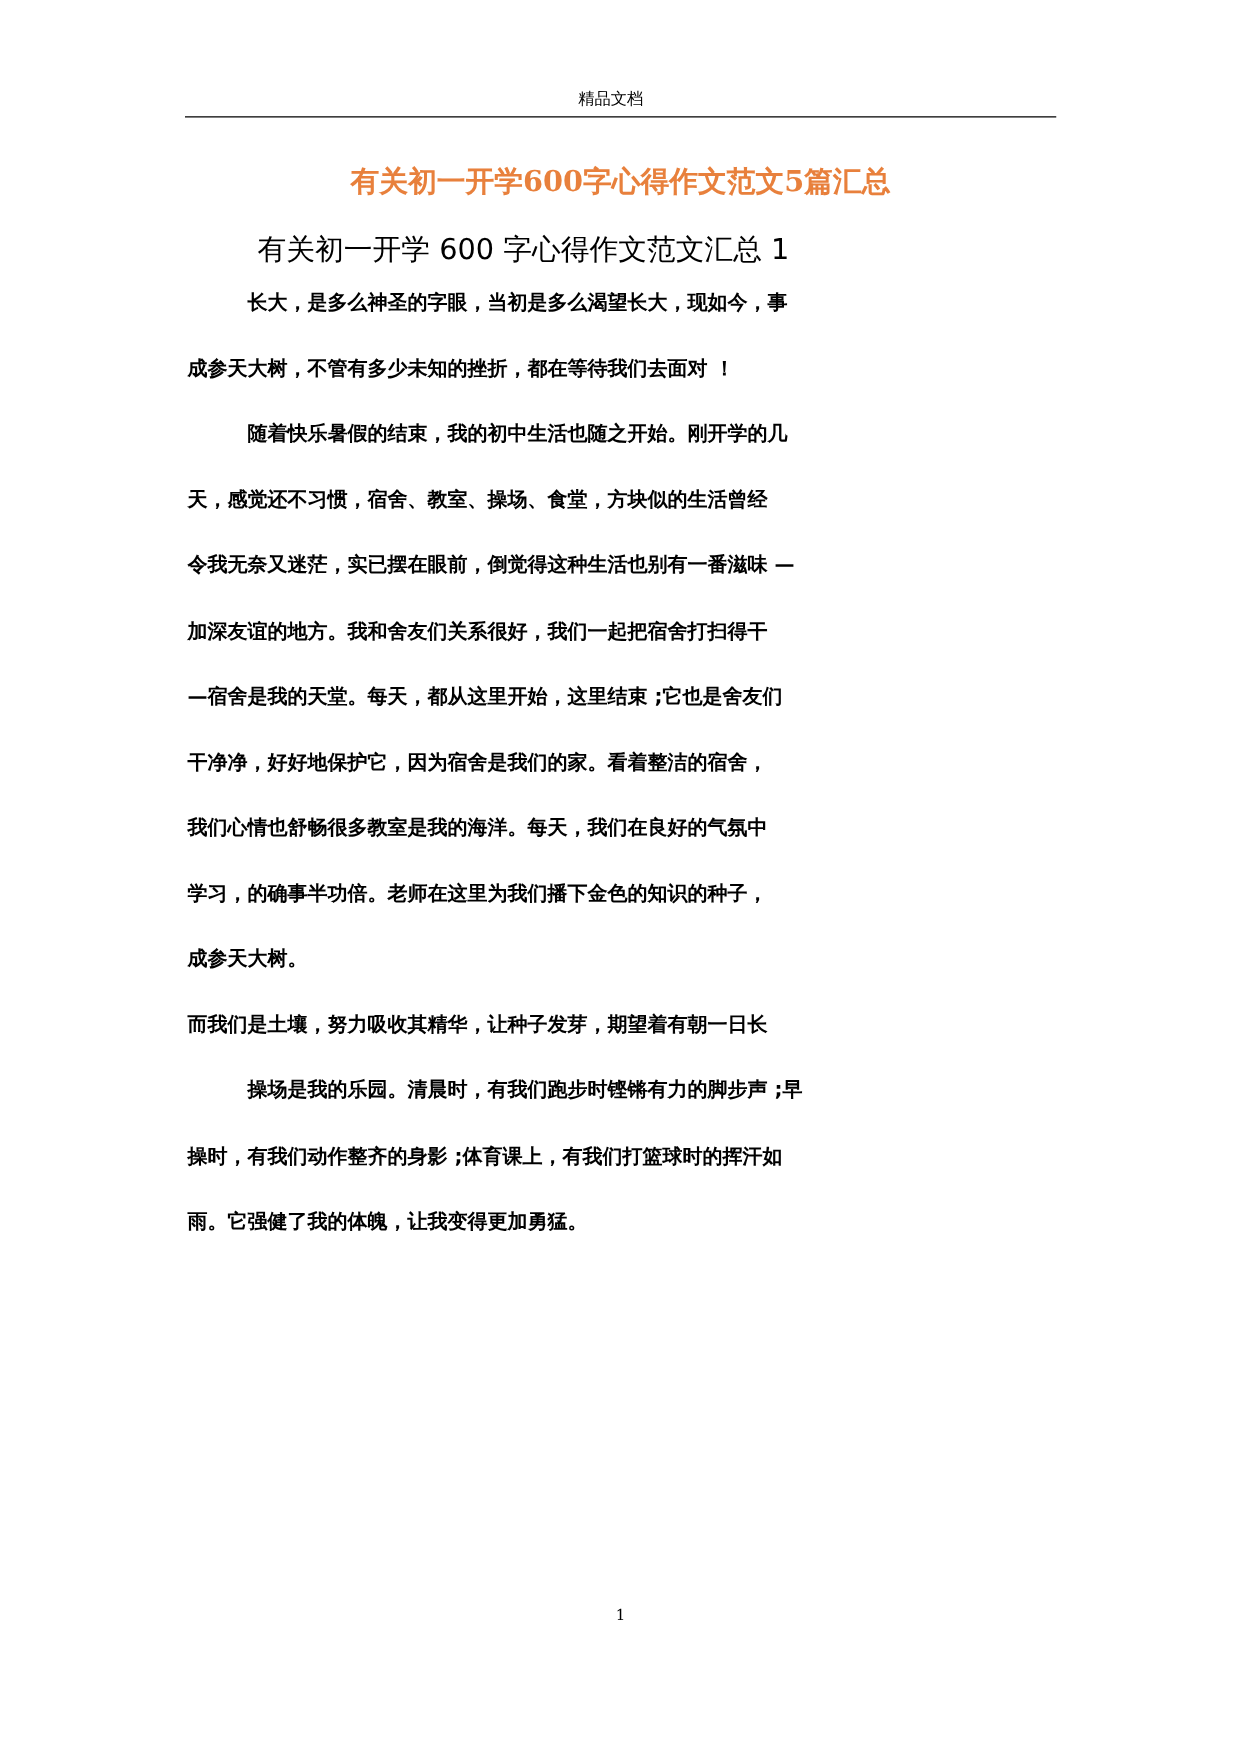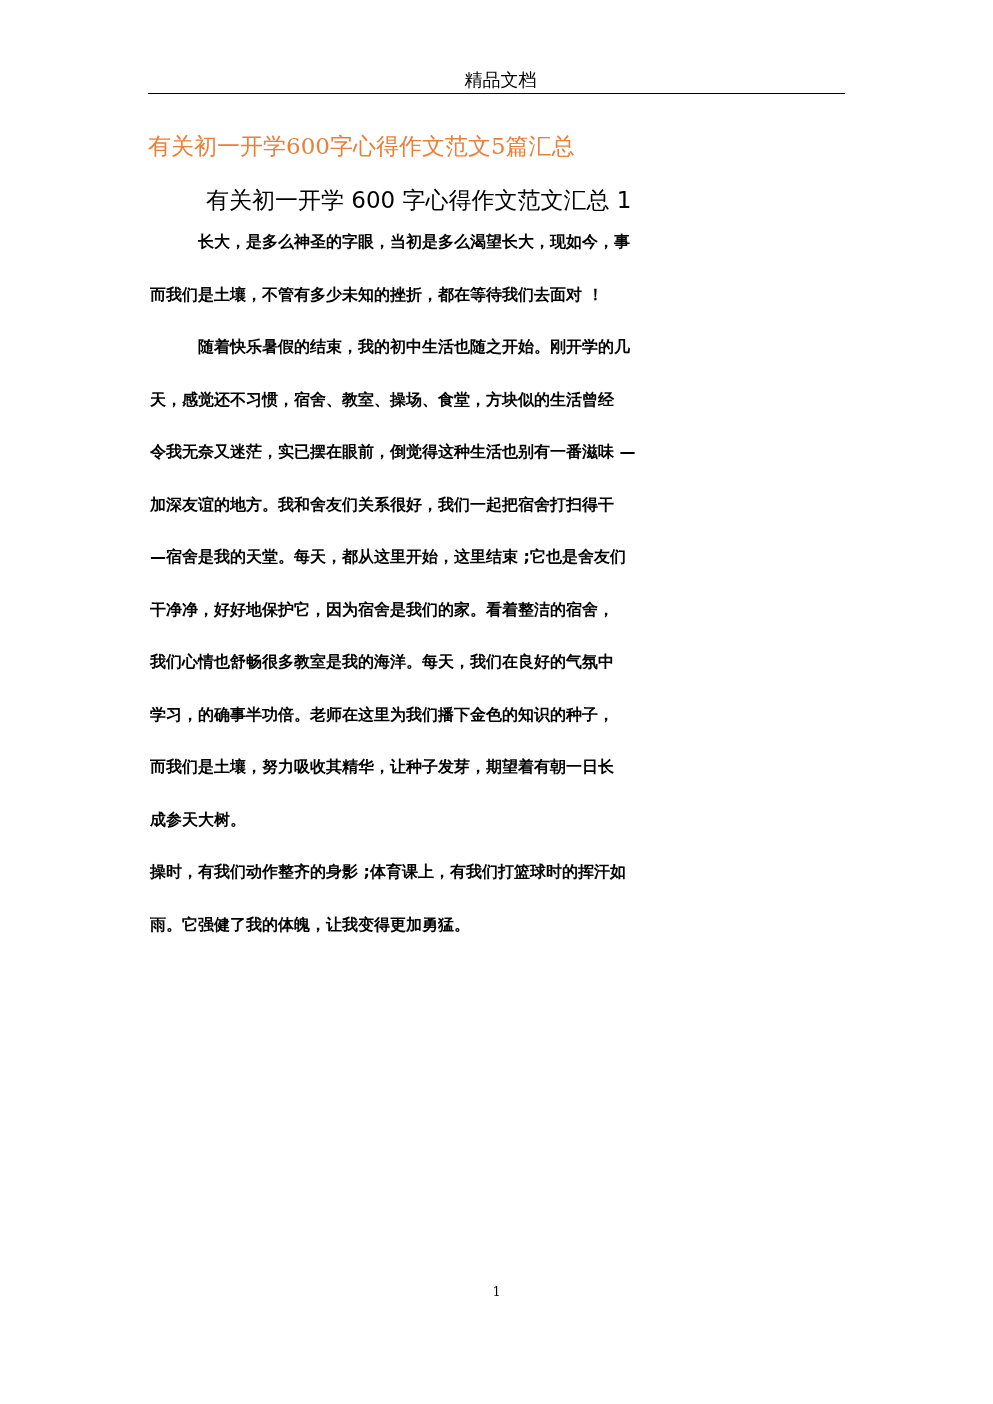--- a/index.html
+++ b/index.html
@@ -10,43 +10,43 @@
   body {
     width: 993px;
     height: 1404px;
     position: relative;
     overflow: hidden;
     font-family: "DejaVu Sans", "Liberation Sans", sans-serif;
     color: #000;
   }
   .page-header {
     position: absolute;
-    left: 152px;
+    left: 140px;
     top: 70px;
     width: 697px;
     text-align: center;
-    font-size: 18px;
+    font-size: 13px;
     line-height: 20px;
   }
   .header-rule {
     position: absolute;
     left: 148px;
     top: 93px;
     width: 697px;
     height: 1px;
     background: #000;
   }
   .doc-title {
     position: absolute;
     left: 148px;
     top: 130px;
     width: 697px;
-    text-align: left;
+    text-align: center;
     font-size: 23px;
-    font-weight: normal;
+    font-weight: bold;
     color: #e8803c;
     line-height: 32px;
     font-family: "DejaVu Serif", "Liberation Serif", serif;
   }
   .subtitle {
     position: absolute;
     left: 206px;
     top: 186px;
     font-size: 23px;
     line-height: 28px;
@@ -81,37 +81,38 @@
 <div class="page-header">精品文档</div>
 <div class="header-rule"></div>
 
 <div class="doc-title">有关初一开学600字心得作文范文5篇汇总</div>
 <div class="subtitle">有关初一开学 600 字心得作文范文汇总 1</div>
 
 <div class="body">
 
   <div class="para-block">
     <span class="line indent">长大，是多么神圣的字眼，当初是多么渴望长大，现如今，事</span>
-    <span class="line">而我们是土壤，不管有多少未知的挫折，都在等待我们去面对 ！</span>
+    <span class="line">成参天大树，不管有多少未知的挫折，都在等待我们去面对 ！</span>
   </div>
 
 
   <div class="para-block">
     <span class="line indent">随着快乐暑假的结束，我的初中生活也随之开始。刚开学的几</span>
     <span class="line">天，感觉还不习惯，宿舍、教室、操场、食堂，方块似的生活曾经</span>
     <span class="line">令我无奈又迷茫，实已摆在眼前，倒觉得这种生活也别有一番滋味 —</span>
     <span class="line">加深友谊的地方。我和舍友们关系很好，我们一起把宿舍打扫得干</span>
     <span class="line">—宿舍是我的天堂。每天，都从这里开始，这里结束 ;它也是舍友们</span>
     <span class="line">干净净，好好地保护它，因为宿舍是我们的家。看着整洁的宿舍，</span>
     <span class="line">我们心情也舒畅很多教室是我的海洋。每天，我们在良好的气氛中</span>
     <span class="line">学习，的确事半功倍。老师在这里为我们播下金色的知识的种子，</span>
+    <span class="line">成参天大树。</span>
     <span class="line">而我们是土壤，努力吸收其精华，让种子发芽，期望着有朝一日长</span>
-    <span class="line">成参天大树。</span>
   </div>
 
   <div class="para-block">
+    <span class="line indent">操场是我的乐园。清晨时，有我们跑步时铿锵有力的脚步声 ;早</span>
     <span class="line">操时，有我们动作整齐的身影 ;体育课上，有我们打篮球时的挥汗如</span>
     <span class="line">雨。它强健了我的体魄，让我变得更加勇猛。</span>
   </div>
 
 </div>
 
 <div class="page-number">1</div>
 
 </body></html>

